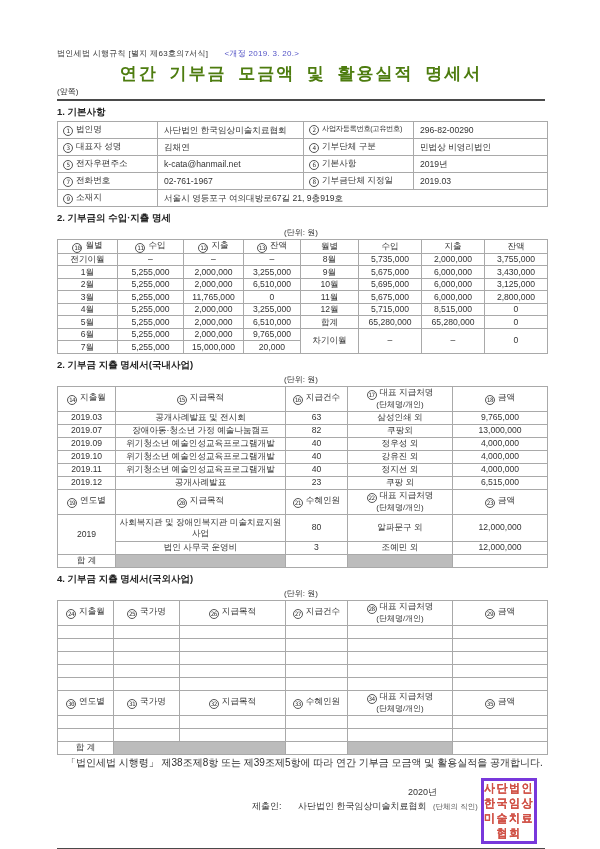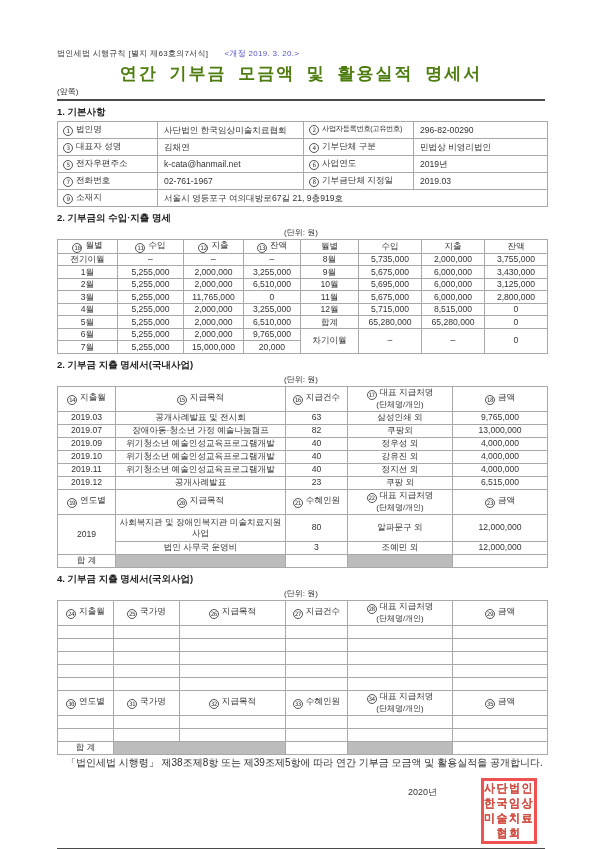--- a/index.html
+++ b/index.html
@@ -37,21 +37,21 @@
         text-align:center; vertical-align:-1.5px; margin-right:3px;
         font-family:"DejaVu Sans Mono",monospace; }
 
   .declaration { font-size:10px; line-height:1.55; margin-top:0; text-align:justify; text-indent:9px; color:#2e2e2e; }
   .sign-block { position:relative; height:64px; margin-top:8px; }
   .year-line { position:absolute; top:8px; right:108px; font-size:9px; }
   .submit-line { position:absolute; top:22px; left:195px; font-size:9px; white-space:nowrap; }
   .submit-line .name { margin-left:14px; }
   .submit-line .suffix { font-size:7.5px; margin-left:4px; color:#555; }
   .seal { position:absolute; top:0; right:8px; width:50px; height:60px;
-          border:3px solid #ef4444; display:flex; flex-direction:column; justify-content:space-around;
+          border:3px solid #6d28d9; display:flex; flex-direction:column; justify-content:space-around;
           color:#cd4438; font-weight:bold; text-align:center; opacity:0.92; background:rgba(255,255,255,0); }
   .seal div { font-size:11px; letter-spacing:1.5px; line-height:1; transform:scaleY(1.05); text-shadow:0 0 0.6px #cd4438; }
   .rule2 { border-top:2px solid #4a4a4a; margin-top:6px; }
 </style>
 </head>
 <body>
 
 <div class="page">
 
   <div class="meta-line">
@@ -79,21 +79,21 @@
     </tr>
     <tr>
       <td class="lab"><span class="cn">3</span><span>대표자 성명</span></td>
       <td class="val">김채연</td>
       <td class="lab"><span class="cn">4</span><span>기부단체 구분</span></td>
       <td class="val">민법상 비영리법인</td>
     </tr>
     <tr>
       <td class="lab"><span class="cn">5</span><span>전자우편주소</span></td>
       <td class="val">k-cata@hanmail.net</td>
-      <td class="lab"><span class="cn">6</span><span>사업연도</span></td>
+      <td class="lab"><span class="cn">6</span><span>기본사항</span></td>
       <td class="val">2019년</td>
     </tr>
     <tr>
       <td class="lab"><span class="cn">7</span><span>전화번호</span></td>
       <td class="val">02-761-1967</td>
       <td class="lab"><span class="cn">8</span><span>기부금단체 지정일</span></td>
       <td class="val">2019.03</td>
     </tr>
     <tr>
       <td class="lab"><span class="cn">9</span><span>소재지</span></td>
@@ -398,20 +398,25 @@
       <td class="gray"></td>
       <td></td>
     </tr>
   </tbody>
     </table>
 
   <div class="declaration">「법인세법 시행령」 제38조제8항 또는 제39조제5항에 따라 연간 기부금 모금액 및 활용실적을 공개합니다.</div>
 
   <div class="sign-block">
     <div class="year-line">2020년</div>
+    <div class="submit-line">
+      <span>제출인:</span>
+      <span class="name">사단법인 한국임상미술치료협회</span>
+      <span class="suffix">(단체의 직인)</span>
+    </div>
     <div class="seal">
       <div>사단법인</div>
       <div>한국임상</div>
       <div>미술치료</div>
       <div>협회</div>
     </div>
   </div>
 
   <div class="rule2"></div>
 

